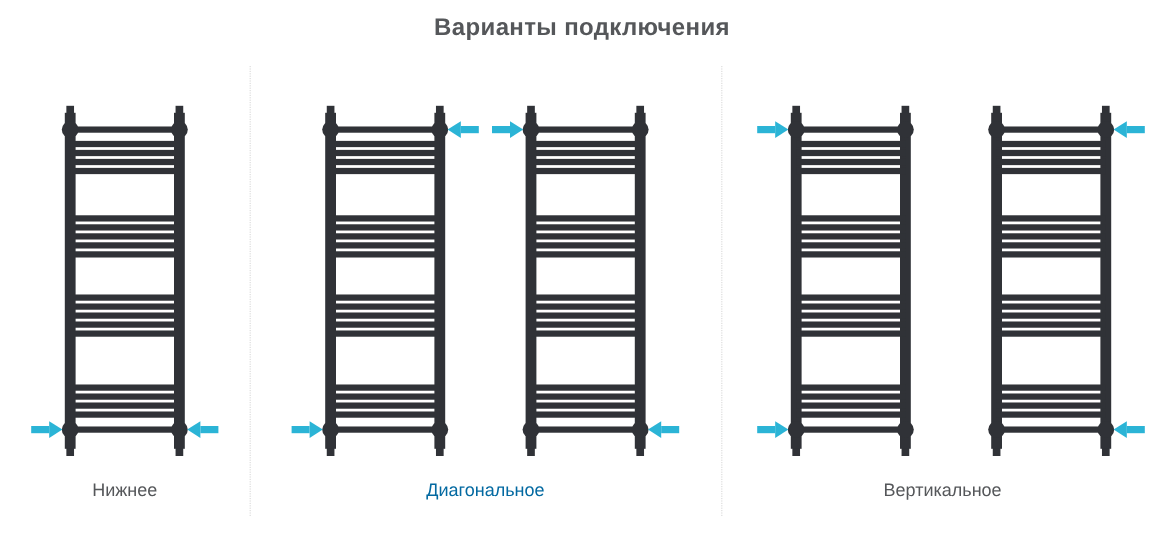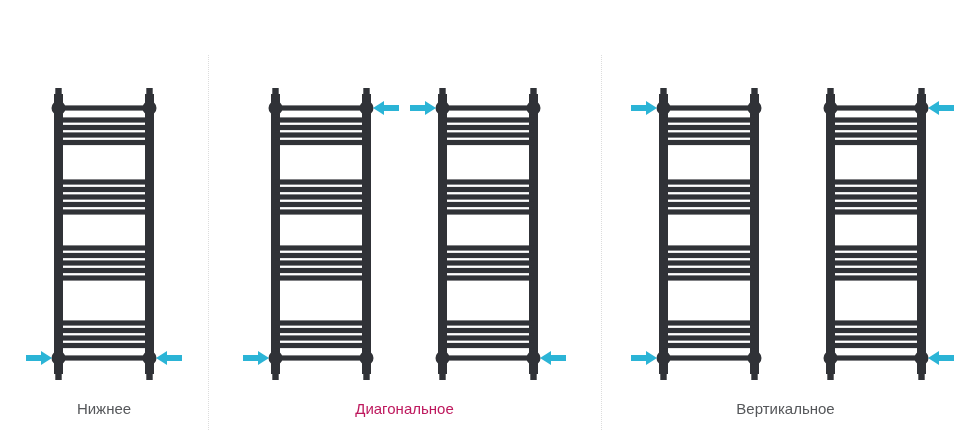--- a/index.html
+++ b/index.html
@@ -62,20 +62,21 @@
     font-size: 15px;
     font-weight: 400;
     text-align: center;
   }
 </style>
 </head>
 <body>
 
 <div class="page">
 
+  <h1 class="title" style="color: rgb(85, 87, 90);">Варианты подключения</h1>
 
   <div class="divider divider-1" style="border-left-color: rgb(220, 220, 220);"></div>
   <div class="divider divider-2" style="border-left-color: rgb(220, 220, 220);"></div>
 
   <div class="diagram">
 
     <section class="sec sec-0">
       <div class="rads">
           <svg width="160" height="292" viewBox="0 0 160 292">
             <rect x="31.3" y="0" width="6.4" height="11" fill="#303237"></rect>
@@ -197,21 +198,21 @@
             <g fill="#2bb4d6">
               <rect x="2" y="17" width="15" height="6"></rect>
               <polygon points="17,13 17,27 28,20"></polygon>
             </g>
             <g fill="#2bb4d6">
               <rect x="143" y="267" width="15" height="6"></rect>
               <polygon points="143,263 143,277 132,270"></polygon>
             </g>
           </svg>
         </div>
-      <div class="sec-label" style="color: #be185d;">Диагональное</div>
+      <div class="sec-label" style="color: #0369a1;">Диагональное</div>
     </section>
 
     <section class="sec sec-2">
       <div class="rads">
           <svg width="160" height="292" viewBox="0 0 160 292">
             <rect x="31.3" y="0" width="6.4" height="11" fill="#303237"></rect>
             <rect x="122.3" y="0" width="6.4" height="11" fill="#303237"></rect>
             <rect x="31.3" y="281" width="6.4" height="11" fill="#303237"></rect>
             <rect x="122.3" y="281" width="6.4" height="11" fill="#303237"></rect>
             <rect x="30" y="6" width="9" height="280" fill="#303237"></rect>

